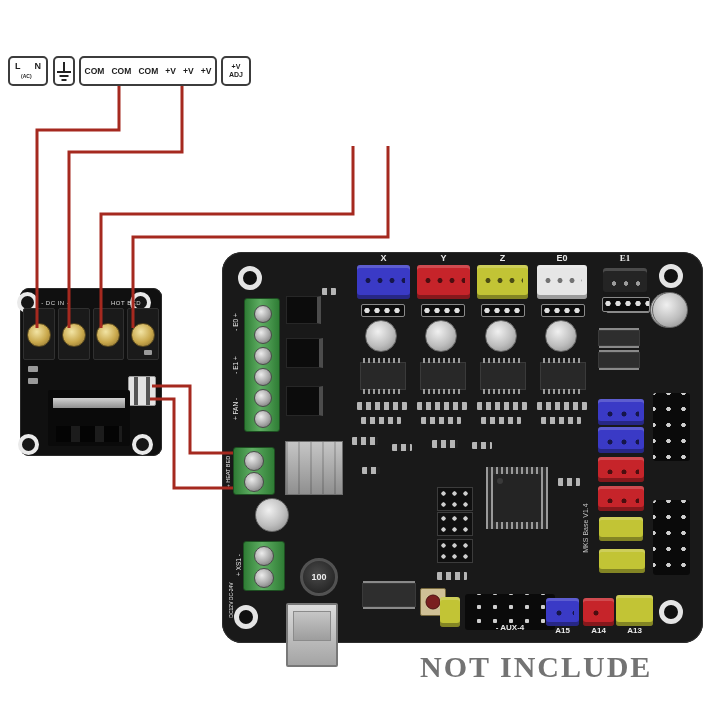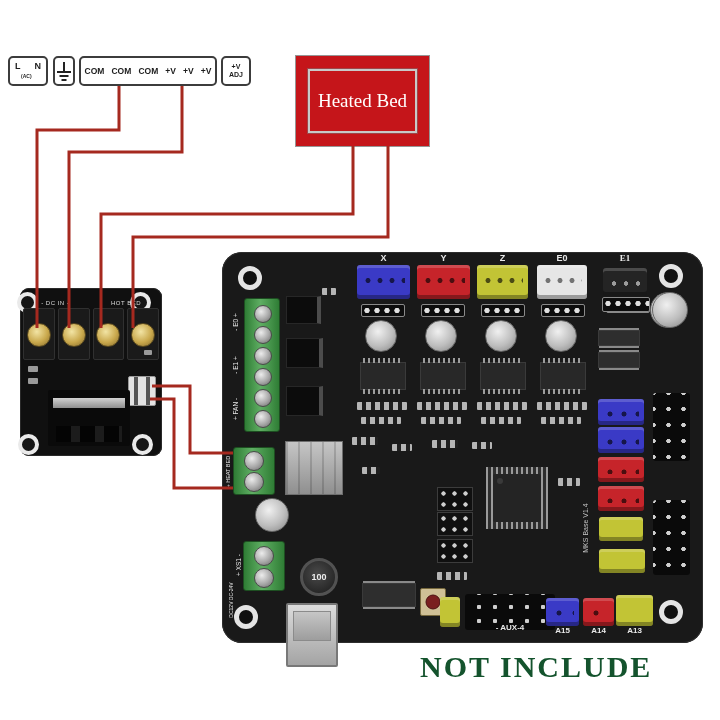--- a/index.html
+++ b/index.html
@@ -122,21 +122,21 @@
   .inductor{position:absolute;left:78px;top:306px;width:38px;height:38px;border-radius:50%;
         background:radial-gradient(circle at 45% 40%,#4a4a4a,#242424 80%);border:3px solid #525252;
         display:flex;align-items:center;justify-content:center;color:#eee;font-size:9px;
         font-weight:bold;box-sizing:border-box;}
   .silver{position:absolute;left:63px;top:189px;width:56px;height:52px;border:1px solid #6e6e6e;
         background:linear-gradient(#c6c6c6,#8f8f8f),
         repeating-linear-gradient(90deg,rgba(0,0,0,.15) 0 2px,transparent 2px 12px);
         background-blend-mode:multiply;}
 
   .footer-note{position:absolute;left:420px;top:650px;font-family:"Liberation Serif",serif;
-        font-size:30px;font-weight:600;letter-spacing:2px;color:#14532d;}
+        font-size:30px;font-weight:600;letter-spacing:2px;color:#737373;}
 </style>
 </head>
 <body>
 
 <div class="stage">
 
   <div class="pbox psu-ln">
     <span class="l">L</span>
     <span class="sub">(AC)</span>
     <span class="n">N</span>
@@ -155,25 +155,20 @@
     <span>COM</span>
     <span>+V</span>
     <span>+V</span>
     <span>+V</span>
   </div>
   <div class="pbox psu-adj">
     <span>+V</span>
     <span>ADJ</span>
   </div>
 
-  <div class="bed">
-    <div class="bed-inner">
-      <span class="bed-label">Heated Bed</span>
-    </div>
-  </div>
 
   <div class="module">
     <div class="mhole" style="left:-3px;top:4px;"></div>
     <div class="mhole" style="left:110px;top:4px;"></div>
     <div class="mhole" style="left:-2px;top:146px;"></div>
     <div class="mhole" style="left:112px;top:146px;"></div>
     <span class="mod-lbl" style="left:6px;width:60px;">- DC IN +</span>
     <span class="mod-lbl" style="left:76px;width:60px;">HOT BED</span>
     <div class="mterm">
       <div class="mcell">

